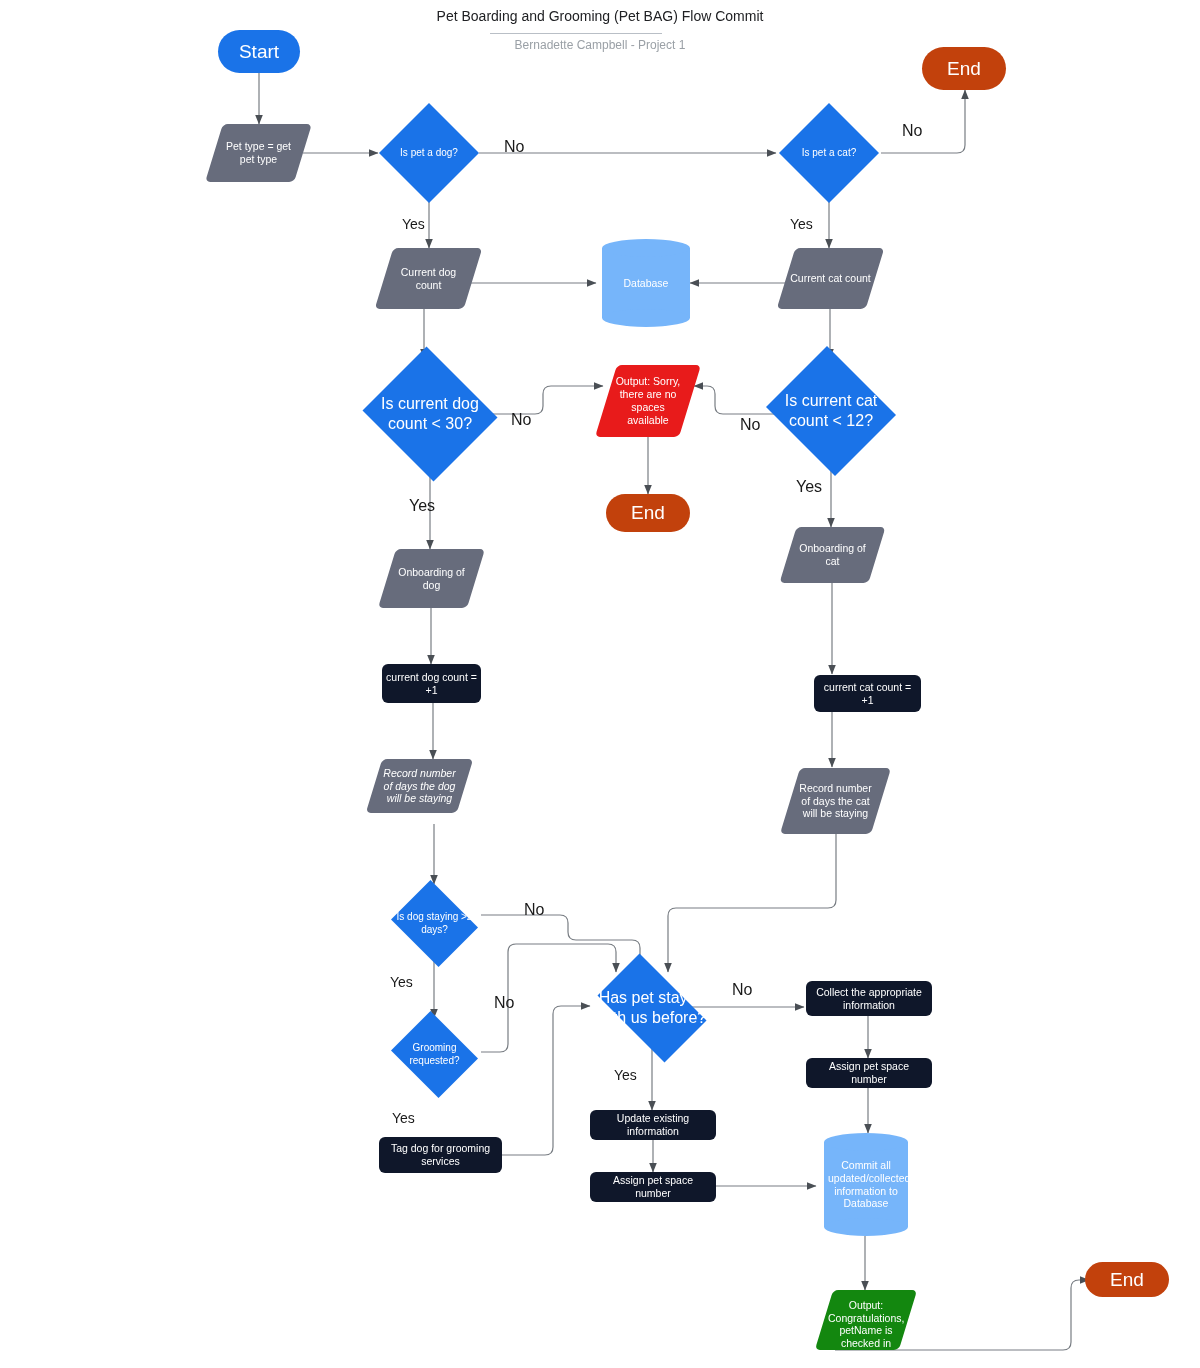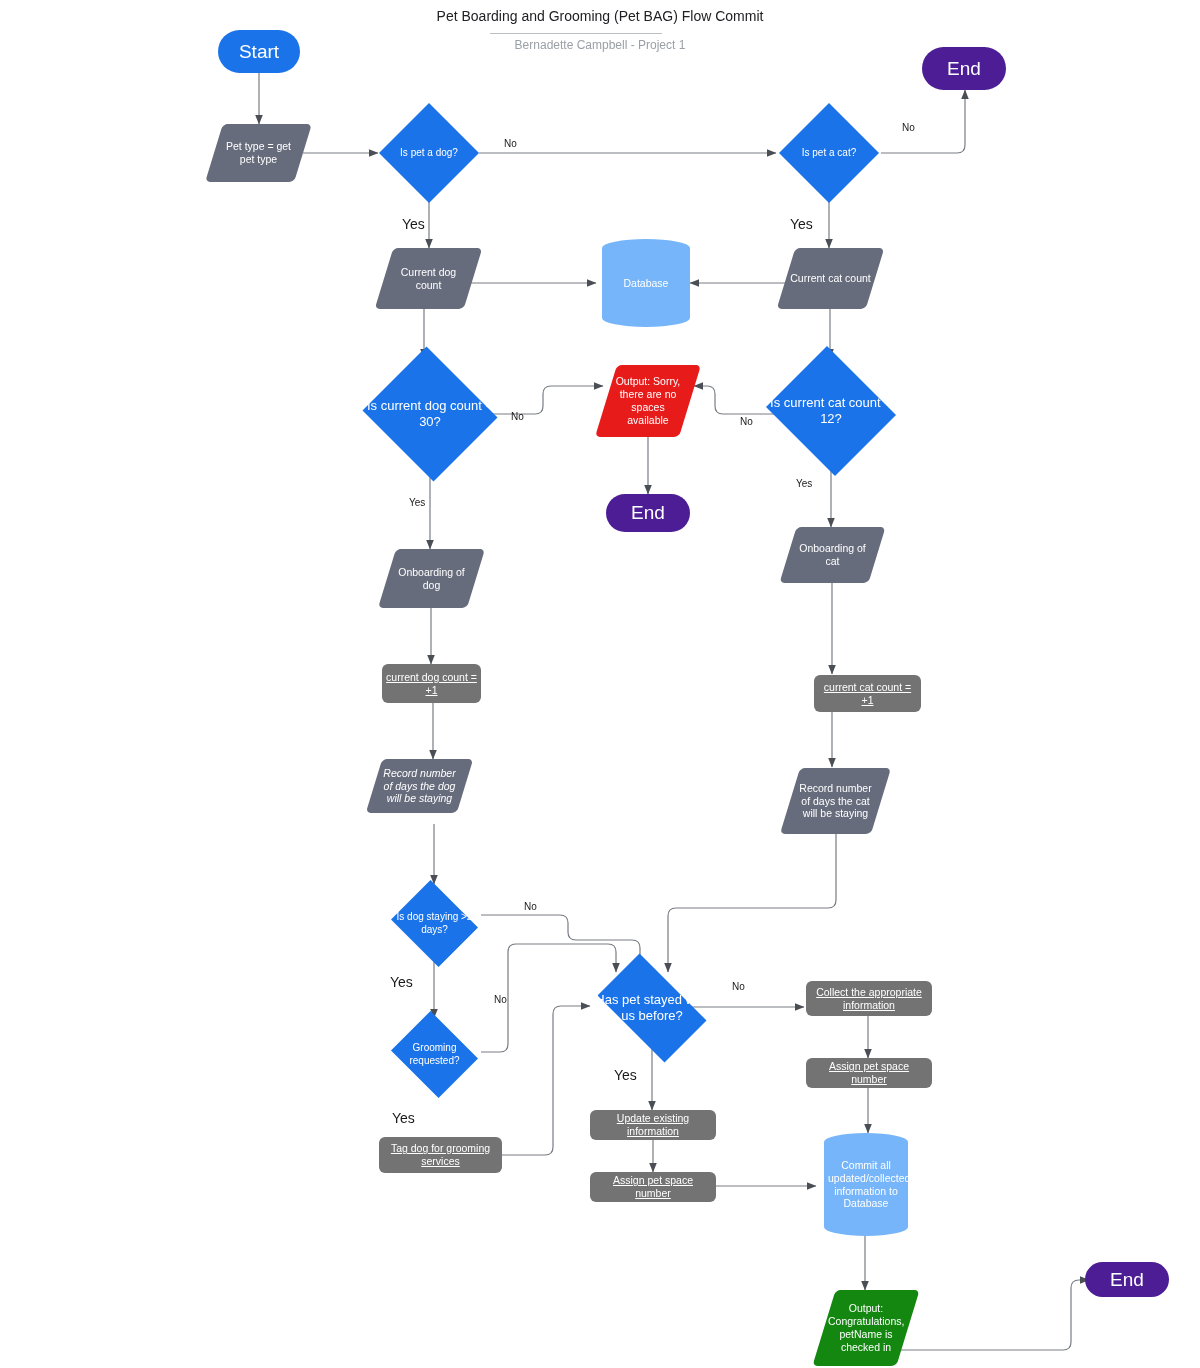--- a/index.html
+++ b/index.html
@@ -6,48 +6,48 @@
   body{font-family:"Liberation Sans",sans-serif;}
   #canvas{position:relative;width:1200px;height:1368px;background:#ffffff;overflow:hidden;}
   #edges{position:absolute;left:0;top:0;width:1200px;height:1368px;}
 
   .node{position:absolute;box-sizing:border-box;display:flex;align-items:center;justify-content:center;text-align:center;color:#ffffff;line-height:1.22;}
   .node span{display:block;width:100%;padding:0 4px;box-sizing:border-box;}
 
   
   .pill{border-radius:999px;}
   .pill.start{background:#1a73e8;font-size:19px;}
-  .pill.end{background:#4c1d95;font-size:19px;}
+  .pill.end{background:#c2410c;font-size:19px;}
 
   
   .diamond{background:transparent;}
   .diamond .dshape{position:absolute;left:0;top:0;width:100%;height:100%;background:#1a73e8;transform:rotate(45deg) scale(.7072);}
   .diamond span{position:relative;z-index:2;font-size:10px;}
-  .diamond.big span{font-size:13px;}
+  .diamond.big span{font-size:16px;}
 
   
   .para{position:absolute;}
   .para .pshape{position:absolute;left:0;top:0;width:100%;height:100%;background:#676c7c;transform:skewX(-17deg);border-radius:5px;}
   .para span{position:relative;z-index:2;font-size:10.5px;}
   .para.red .pshape{background:#e81b1b;}
   .para.green .pshape{background:#13870f;}
 
   
-  .rect{border-radius:6px;background:#737373;font-size:10.5px;text-decoration:underline;}
+  .rect{border-radius:6px;background:#0f172a;font-size:10.5px;}
 
   
   .cyl{position:absolute;}
   .cyl .body{position:absolute;left:0;top:9px;width:100%;height:calc(100% - 18px);background:#76b5fa;}
   .cyl .top,.cyl .bot{position:absolute;left:0;width:100%;height:18px;background:#76b5fa;border-radius:50%;}
   .cyl .top{top:0;}
   .cyl .bot{bottom:0;}
   .cyl span{position:relative;z-index:3;font-size:10.5px;}
 
   .elabel{position:absolute;color:#1a1a1a;white-space:nowrap;}
-  .elabel.sm{font-size:10px;padding-left:8px;}
+  .elabel.sm{font-size:16px;padding-left:8px;}
   .elabel.lg{font-size:14px;}
 
   #title{position:absolute;left:0;top:8px;width:1200px;text-align:center;font-size:14px;color:#202124;}
   #subrule{position:absolute;left:490px;top:33px;width:172px;height:1px;background:#b9bfc6;}
   #subtitle{position:absolute;left:0;top:38px;width:1200px;text-align:center;font-size:12px;color:#9aa0a6;}
 </style>
 </head>
 <body>
 
 <div id="canvas">
@@ -181,21 +181,21 @@
   <div class="node para" style="left:374px;top:759px;width:91px;height:54px;font-style:italic;">
     <div class="pshape"></div>
     <span>Record number of days the dog will be staying</span>
   </div>
 
   <div class="node para" style="left:790px;top:768px;width:91px;height:66px;">
     <div class="pshape"></div>
     <span>Record number of days  the cat will be staying</span>
   </div>
 
-  <div class="node para green" style="left:824px;top:1290px;width:84px;height:76px;">
+  <div class="node para green" style="left:824px;top:1290px;width:84px;height:60px;align-items:flex-end;">
     <div class="pshape"></div>
     <span>Output: Congratulations, petName is checked in</span>
   </div>
 
   <div class="node diamond" style="left:779px;top:103px;width:100px;height:100px;">
     <div class="dshape"></div>
     <span>Is pet a cat?</span>
   </div>
 
   <div class="node diamond" style="left:379px;top:103px;width:100px;height:100px;">

